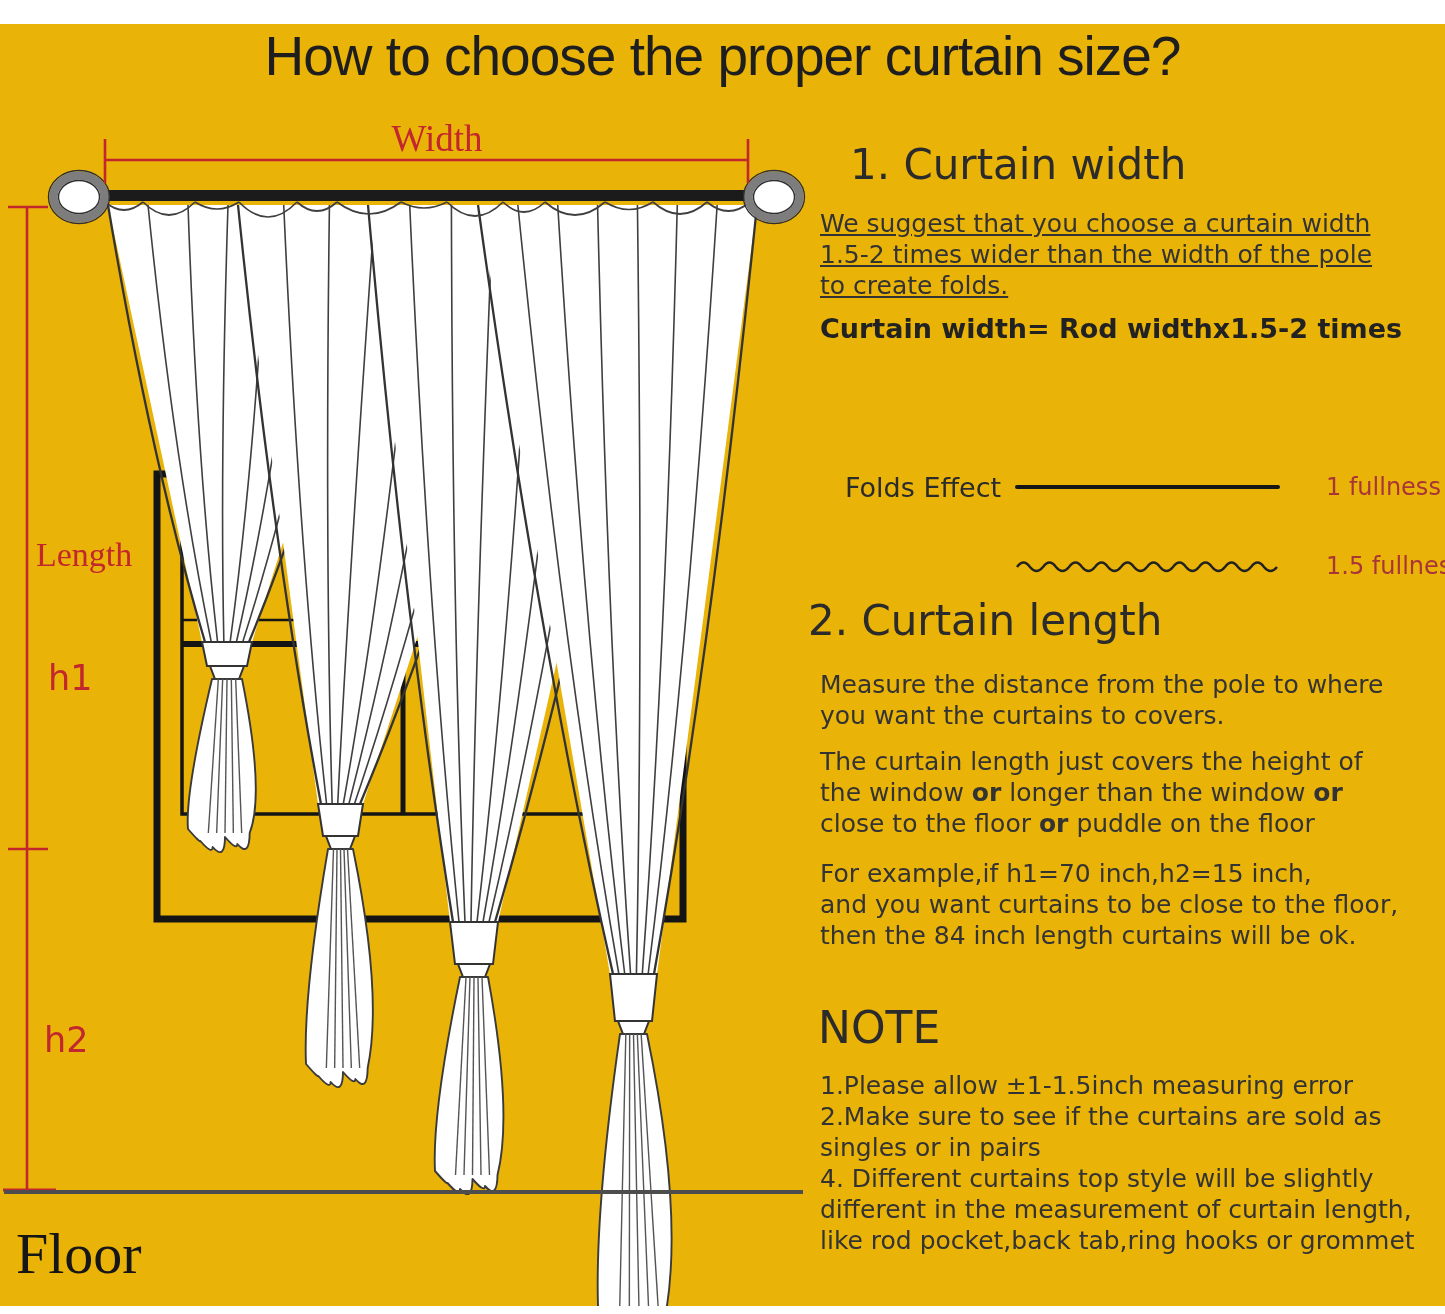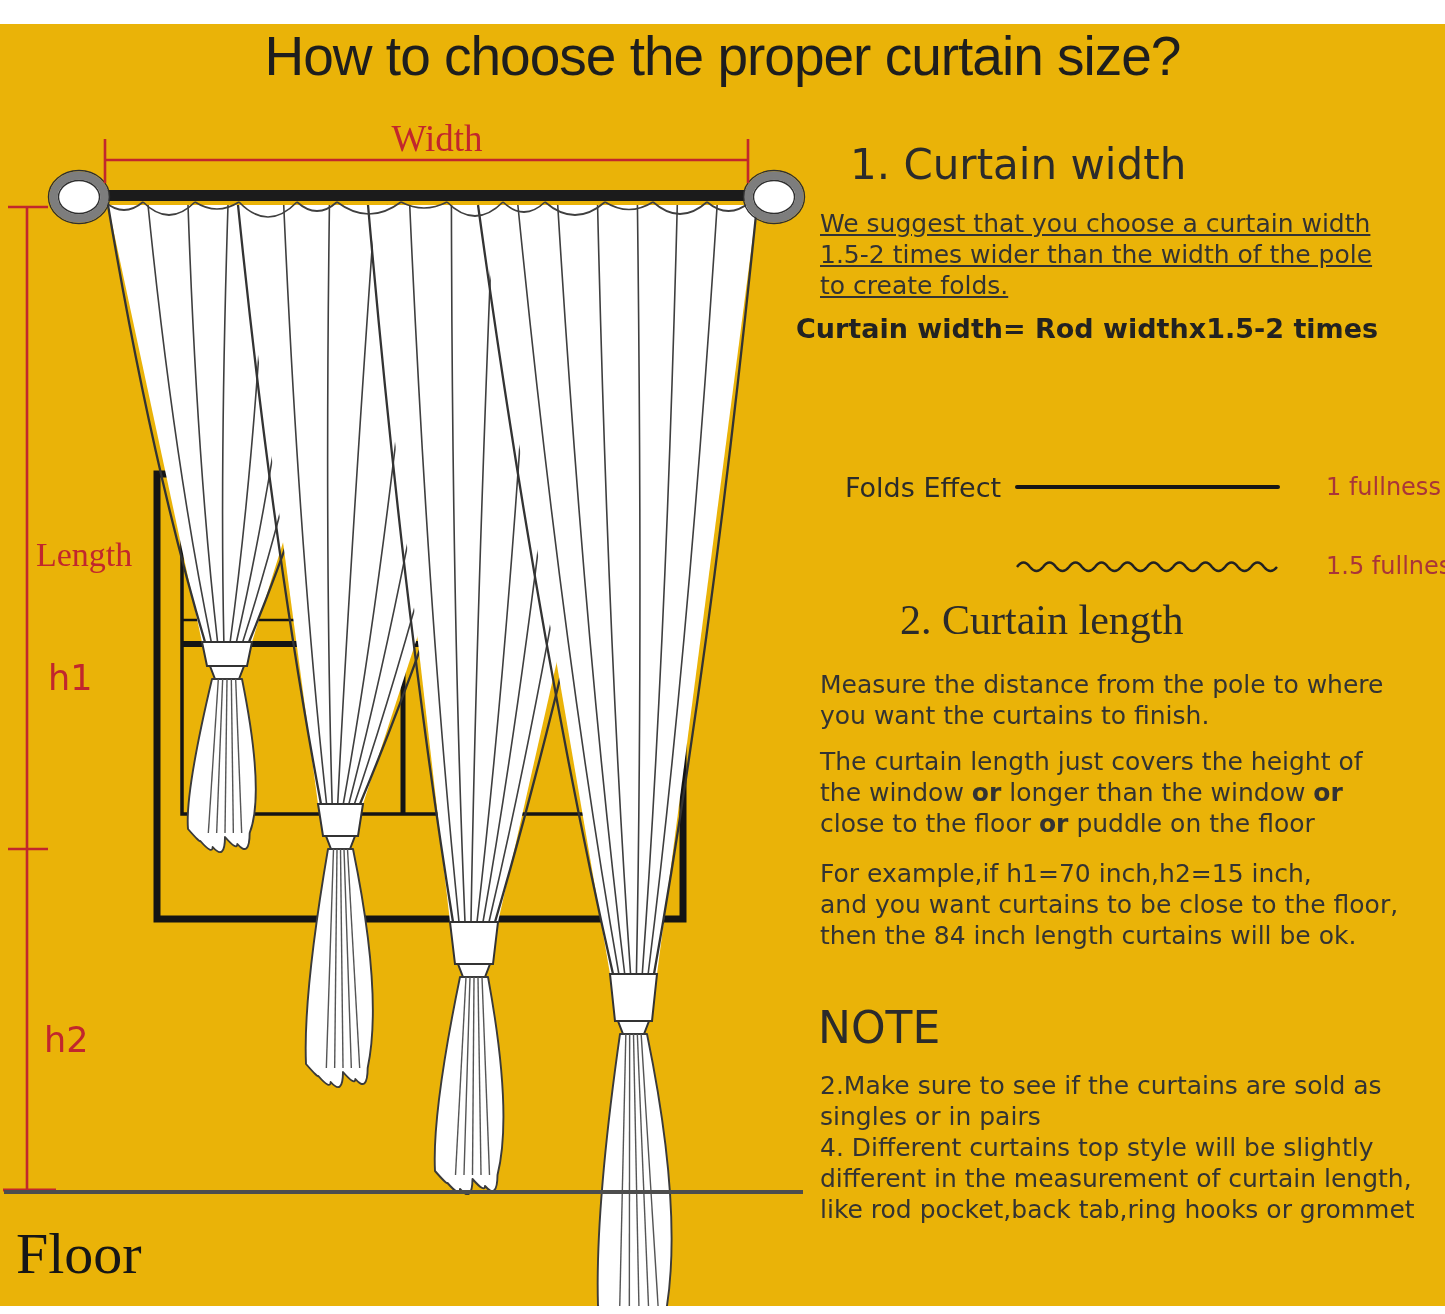--- a/index.html
+++ b/index.html
@@ -18,28 +18,28 @@
   #length-label{top:512px;left:36px;font-size:34px;}
   #h1-label{top:634px;left:48px;font-size:35px;}
   #h2-label{top:996px;left:44px;font-size:35px;}
   #floor-label{top:1196px;left:16px;font-size:58px;font-family:"Liberation Serif",serif;color:#161616;}
   
   .rc{position:absolute;white-space:pre;}
   .heading{font-size:42px;color:#2b2b2b;}
   .body{font-size:25px;line-height:31px;color:#333;}
   #s1-heading{left:850px;top:116px;}
   #s1-intro{left:820px;top:184px;text-decoration:underline;}
-  #formula{left:796px;top:289px;font-size:27px;font-weight:bold;color:#222;}
+  #formula{left:820px;top:289px;font-size:27px;font-weight:bold;color:#222;}
   #s1-example{left:820px;top:331px;}
   #folds-label{left:845px;top:448px;font-size:27px;color:#2b2b2b;}
   #fullness-rows{left:1015px;top:404px;}
   .fullness-row{display:flex;align-items:center;height:41px;gap:28px;}
   .wave-svg{width:265px;height:34px;display:block;}
   .fullness-label{margin-left:18px;font-size:24px;color:var(--fullness,#a93539);white-space:pre;}
-  #s2-heading{left:900px;top:572px;font-family:Liberation Serif, serif;}
+  #s2-heading{left:808px;top:572px;}
   #s2-measure{left:820px;top:645px;}
   #s2-covers{left:820px;top:722px;}
   #s2-example{left:820px;top:834px;}
   #note-heading{left:818px;top:978px;font-size:44px;}
   #note-items{left:820px;top:1046px;}
   #note-items .note-item{font-size:25px;line-height:31px;color:#333;white-space:pre;}
 </style>
 </head>
 <body>
 
@@ -175,27 +175,27 @@
     <div class="fullness-row">
       <svg class="wave-svg" viewBox="0 0 265 34">
           <path d="M2,18 Q8.5,9 15,18 Q21.5,26 28,18 Q34.5,9 41,18 Q47.5,26 54,18 Q60.5,9 67,18 Q73.5,26 80,18 Q86.5,9 93,18 Q99.5,26 106,18 Q112.5,9 119,18 Q125.5,26 132,18 Q138.5,9 145,18 Q151.5,26 158,18 Q164.5,9 171,18 Q177.5,26 184,18 Q190.5,9 197,18 Q203.5,26 210,18 Q216.5,9 223,18 Q229.5,26 236,18 Q242.5,9 249,18 Q255.5,26 262,18" stroke="#222" stroke-width="2.4" fill="none"></path>
         </svg>
       <span class="fullness-label">1.5 fullness</span>
     </div>
   </div>
 
   <div id="s2-heading" class="rc heading">2. Curtain length</div>
   <div id="s2-measure" class="rc body">Measure the distance from the pole to where
-you want the curtains to finish.</div>
+you want the curtains to covers.</div>
   <div id="s2-covers" class="rc body"><span>The curtain length just covers the height of
 the window </span><b>or</b><span> longer than the window </span><b>or</b><span>
 close to the floor </span><b>or</b><span> puddle on the floor</span></div>
   <div id="s2-example" class="rc body">For example,if h1=70 inch,h2=15 inch,
 and you want curtains to be close to the floor,
 then the 84 inch length curtains will be ok.</div>
 
   <div id="note-heading" class="rc heading">NOTE</div>
-  <div id="note-items" class="rc"><div class="note-item">2.Make sure to see if the curtains are sold as
+  <div id="note-items" class="rc"><div class="note-item">1.Please allow ±1-1.5inch measuring error</div><div class="note-item">2.Make sure to see if the curtains are sold as
 singles or in pairs</div><div class="note-item">4. Different curtains top style will be slightly
 different in the measurement of curtain length,
 like rod pocket,back tab,ring hooks or grommet</div></div>
 
 </div>
 
 </body></html>

